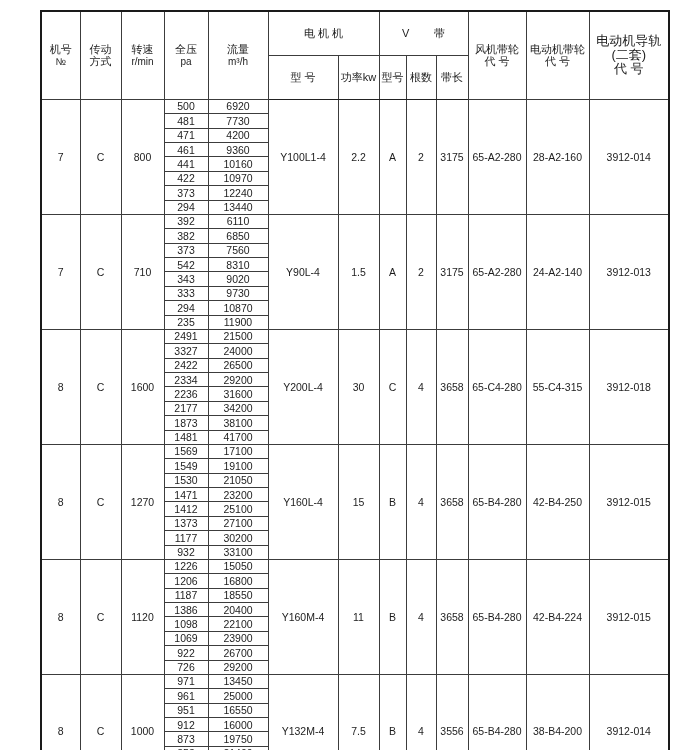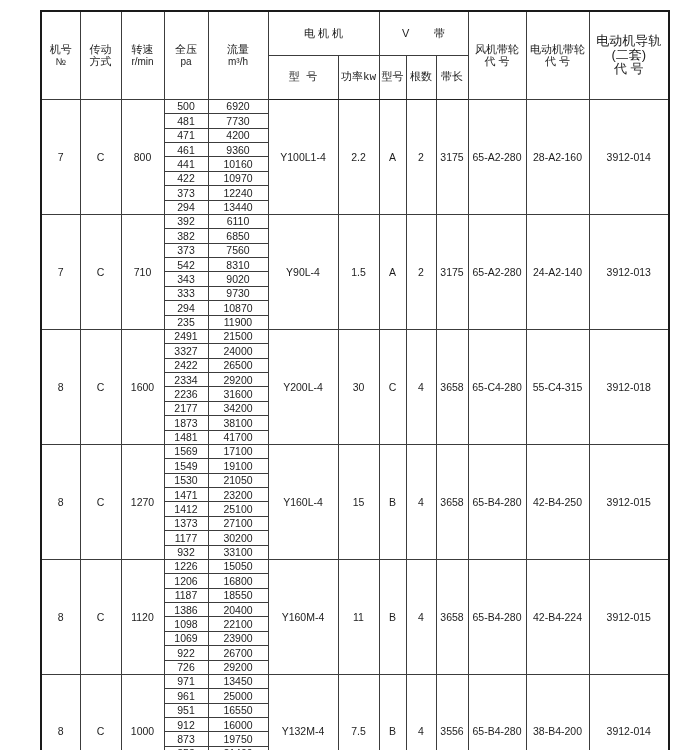--- a/index.html
+++ b/index.html
@@ -33,21 +33,21 @@
   }
   .unit { font-size: 10px; }
   .small-header { font-size: 13px; line-height: 1.08; }
   tbody td {
     font-size: 10.5px;
     height: 14.38px;
     line-height: 1;
     padding: 0 1px;
   }
   tr.group-start td { border-top: 1.6px solid #222; }
-  thead tr:last-child th { border-bottom: 1.6px solid #222; font-family: Liberation Mono, monospace; }
+  thead tr:last-child th { border-bottom: 1.6px solid #222; }
   .v-spread {
     display: flex;
     justify-content: space-around;
     align-items: center;
     padding: 0 10px;
   }
 </style>
 </head>
 <body>
 

